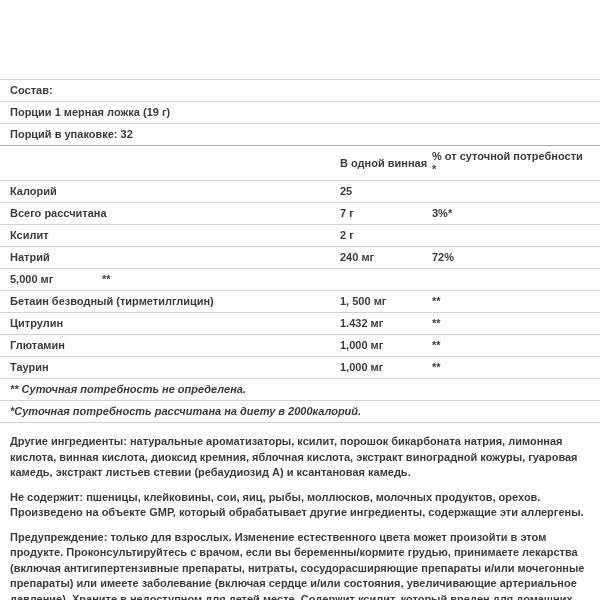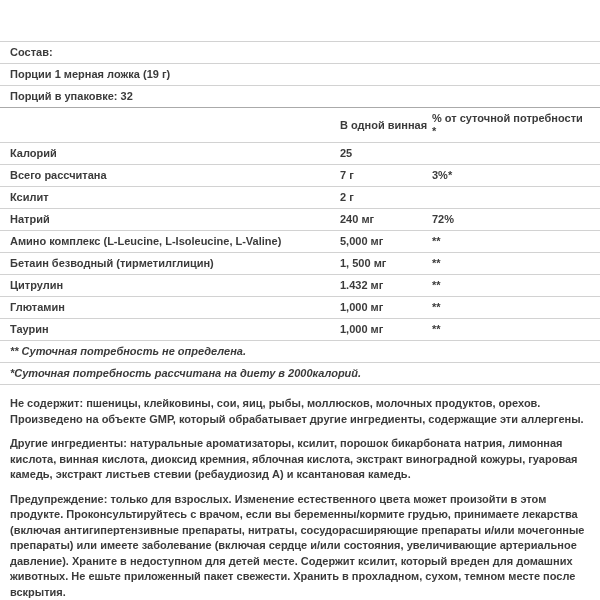--- a/index.html
+++ b/index.html
@@ -8,21 +8,21 @@
     --section-divider:#aaaaaa;
   }
   *{box-sizing:border-box;}
   html,body{margin:0;padding:0;background:#ffffff;}
   .page{
     width:600px;height:600px;background:#ffffff;overflow:hidden;
     font-family:"Liberation Sans",sans-serif;
     font-weight:bold;
     color:var(--text);
     font-size:11px;
-    padding-top:41px;
+    padding-top:79px;
   }
   .facts{width:100%;}
   .row{
     display:flex;
     align-items:center;
     border-top:1px solid var(--divider);
     min-height:22px;
     padding:4px 10px;
     line-height:13px;
   }
@@ -78,21 +78,20 @@
       <span class="c3"></span>
     </div>
 
     <div class="row">
       <span class="c1">Натрий</span>
       <span class="c2">240 мг</span>
       <span class="c3">72%</span>
     </div>
 
     <div class="row">
-      <span class="c1">Амино комплекс (L-Leucine, L-Isoleucine, L-Valine)</span>
       <span class="c2">5,000 мг</span>
       <span class="c3">**</span>
     </div>
 
     <div class="row">
       <span class="c1">Бетаин безводный (тирметилглицин)</span>
       <span class="c2">1, 500 мг</span>
       <span class="c3">**</span>
     </div>
 
@@ -114,18 +113,18 @@
       <span class="c3">**</span>
     </div>
 
     <div class="row foot">** Суточная потребность не определена.</div>
     <div class="row foot">*Суточная потребность рассчитана на диету в 2000калорий.</div>
     <div class="facts-end"></div>
 
   </section>
 
   <section class="paras">
+    <p>Другие ингредиенты: натуральные ароматизаторы, ксилит, порошок бикарбоната натрия, лимонная кислота, винная кислота, диоксид кремния, яблочная кислота, экстракт виноградной кожуры, гуаровая камедь, экстракт листьев стевии (ребаудиозид  А) и ксантановая камедь.</p>
     <p>Не содержит: пшеницы, клейковины, сои, яиц, рыбы, моллюсков, молочных продуктов, орехов. Произведено на объекте GMP, который обрабатывает другие ингредиенты, содержащие эти аллергены.</p>
-    <p>Другие ингредиенты: натуральные ароматизаторы, ксилит, порошок бикарбоната натрия, лимонная кислота, винная кислота, диоксид кремния, яблочная кислота, экстракт виноградной кожуры, гуаровая камедь, экстракт листьев стевии (ребаудиозид  А) и ксантановая камедь.</p>
     <p>Предупреждение: только для взрослых. Изменение естественного цвета может произойти в этом продукте. Проконсультируйтесь с врачом, если вы беременны/кормите грудью, принимаете лекарства (включая антигипертензивные препараты, нитраты, сосудорасширяющие препараты и/или мочегонные препараты) или имеете заболевание (включая сердце и/или состояния, увеличивающие артериальное давление). Храните в недоступном для детей месте. Содержит ксилит, который вреден для домашних животных. Не ешьте приложенный пакет свежести. Хранить в прохладном, сухом, темном месте после вскрытия.</p>
   </section>
 
 </div>
 
 </body></html>

